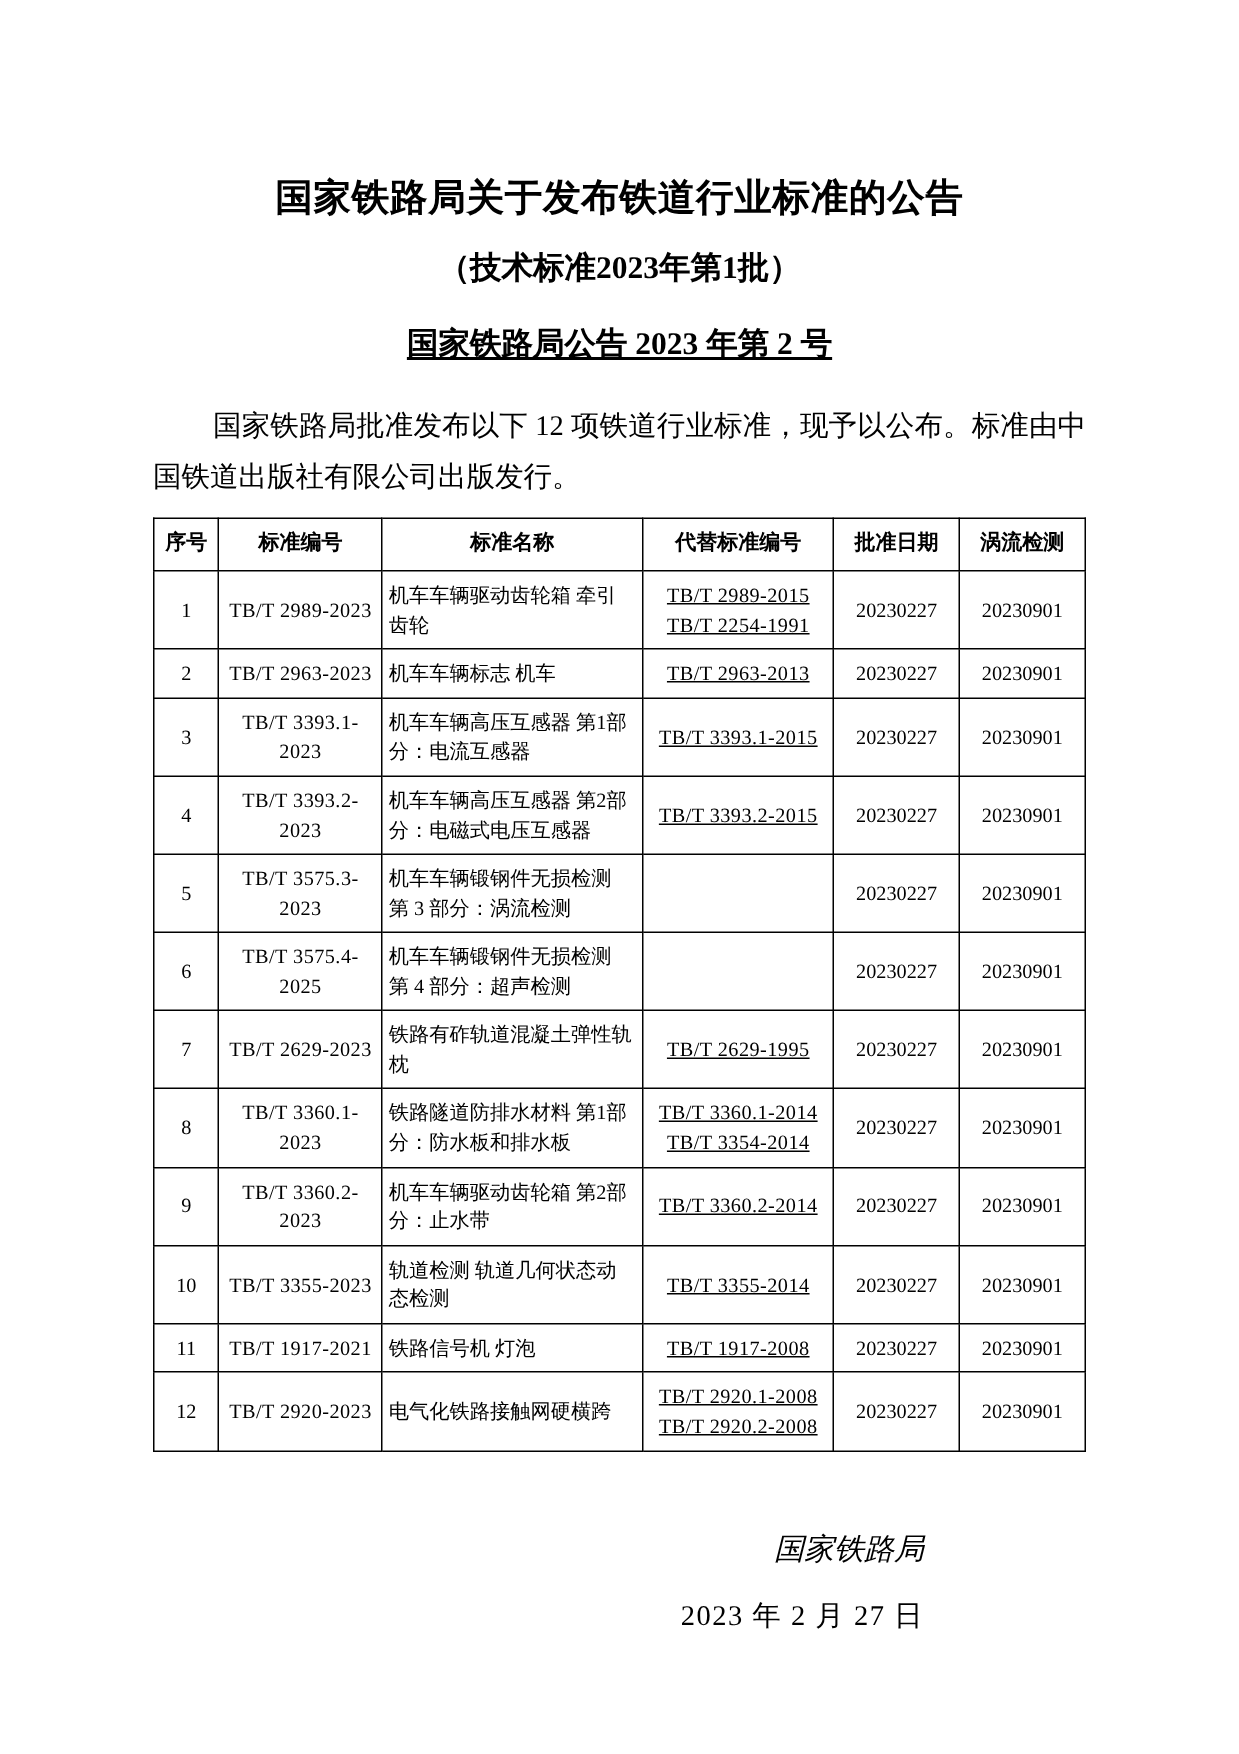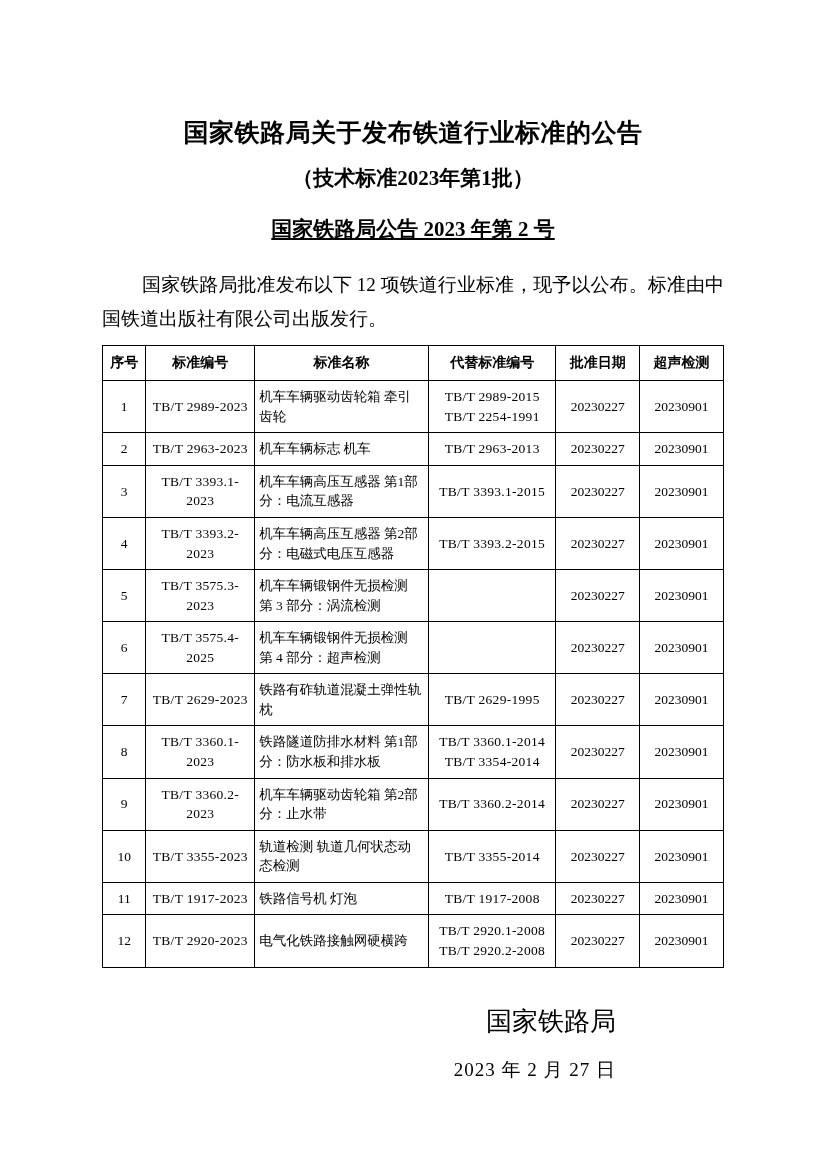--- a/index.html
+++ b/index.html
@@ -81,28 +81,29 @@
   col.c-name { width: 28%; }
   col.c-replace { width: 20.5%; }
   col.c-approve { width: 13.5%; }
   col.c-effect { width: 13.5%; }
 
   td.seq { text-align: center; }
   td.code { text-align: center; letter-spacing: 0.3px; margin-left: 28px; }
   td.name { text-align: left; padding-left: 7px; }
   td.replace { text-align: center; letter-spacing: 0.3px; }
   td.date { text-align: center; font-size: 13px; }
-  td.replace .line { display: block; }
+  td.replace .line { display: block; text-decoration: underline; }
 
   .signature {
-    margin-top: 38px;
+    margin-top: 53px;
     text-align: right;
-    font-size: 26px;
+    font-size: 20px;
     padding-right: 108px;
     line-height: 1.2;
+    font-style: italic;
   }
   .sign-date {
     margin-top: 22px;
     text-align: right;
     font-size: 19px;
     padding-right: 108px;
     line-height: 1.2;
     letter-spacing: 1px;
   }
 </style>
@@ -126,21 +127,21 @@
       <col class="c-approve">
       <col class="c-effect">
     </colgroup>
     <thead>
       <tr>
         <th>序号</th>
         <th>标准编号</th>
         <th>标准名称</th>
         <th>代替标准编号</th>
         <th>批准日期</th>
-        <th>超声检测</th>
+        <th>涡流检测</th>
       </tr>
     </thead>
     <tbody>
       <tr>
         <td class="seq">1</td>
         <td class="code">TB/T 2989-2023</td>
         <td class="name">机车车辆驱动齿轮箱 牵引齿轮</td>
         <td class="replace">
             <span class="line">TB/T 2989-2015</span>
             <span class="line">TB/T 2254-1991</span>
@@ -230,21 +231,21 @@
         <td class="code">TB/T 3355-2023</td>
         <td class="name">轨道检测 轨道几何状态动态检测</td>
         <td class="replace">
             <span class="line">TB/T 3355-2014</span>
           </td>
         <td class="date">20230227</td>
         <td class="date">20230901</td>
       </tr>
       <tr>
         <td class="seq">11</td>
-        <td class="code">TB/T 1917-2023</td>
+        <td class="code">TB/T 1917-2021</td>
         <td class="name">铁路信号机 灯泡</td>
         <td class="replace">
             <span class="line">TB/T 1917-2008</span>
           </td>
         <td class="date">20230227</td>
         <td class="date">20230901</td>
       </tr>
       <tr>
         <td class="seq">12</td>
         <td class="code">TB/T 2920-2023</td>

